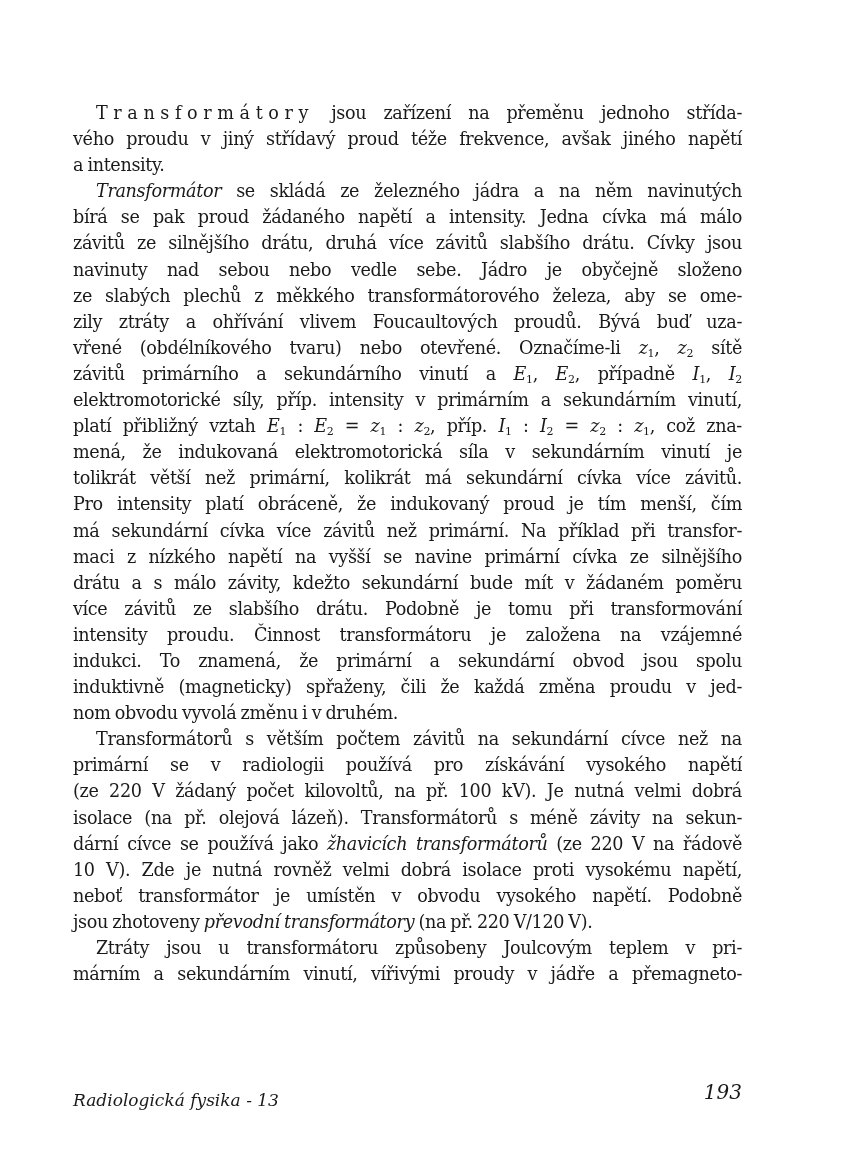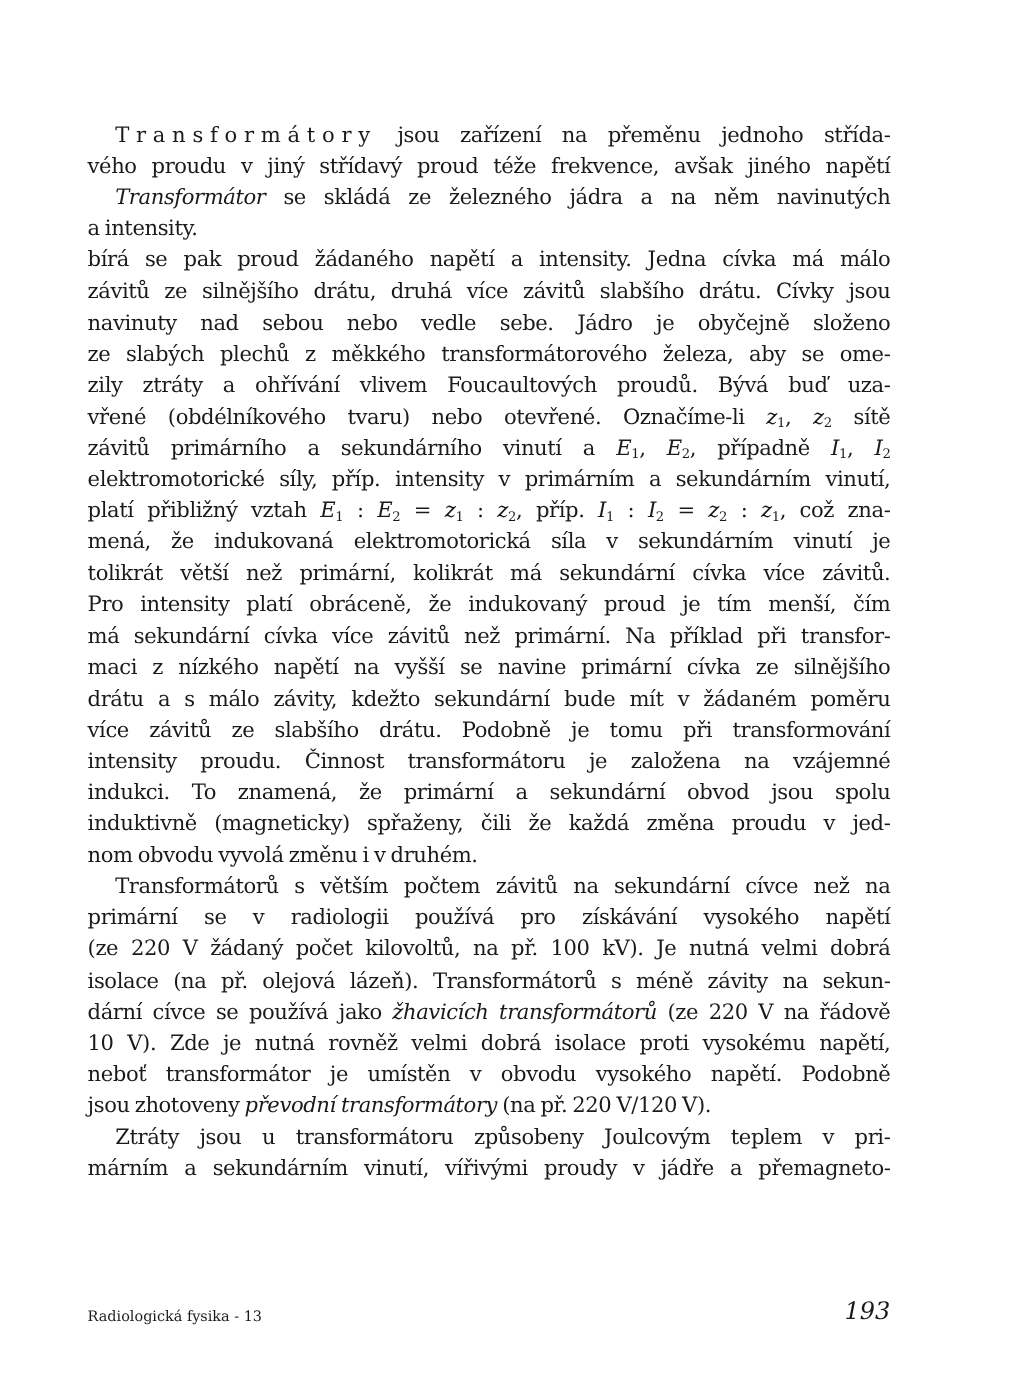--- a/index.html
+++ b/index.html
@@ -17,31 +17,31 @@
   }
   .line.last { text-align-last: left; }
   .line.indent { padding-left: 23px; }
   .spaced { letter-spacing: 5.6px; }
   .it { font-style: italic; }
   sub { font-size: 11px; line-height: 0; vertical-align: -3px; }
   .footer {
     position: absolute; left: 73px; top: 1080px; width: 669px; height: 30px;
     font-family: "DejaVu Serif", "Liberation Serif", serif; color: #1a1a1a;
   }
-  .footer-left { position: absolute; left: 0; top: 10px; font-size: 12px; letter-spacing: 0px; }
+  .footer-left { position: absolute; left: 0; top: 10px; font-size: 17px; letter-spacing: 0px; font-style: italic; }
   .footer-right { position: absolute; right: 0; top: 0; font-size: 20px; font-style: italic; }
 </style>
 </head>
 <body>
 
 <div class="page" id="page-body">
     <div class="line indent"><span class="spaced">Transformátory</span><span> jsou zařízení na přeměnu jednoho střída-</span></div>
     <div class="line"><span>vého proudu v jiný střídavý proud téže frekvence, avšak jiného napětí</span></div>
+    <div class="line last"><span>a intensity.</span></div>
     <div class="line indent"><span class="it">Transformátor</span><span> se skládá ze železného jádra a na něm navinutých</span></div>
-    <div class="line last"><span>a intensity.</span></div>
     <div class="line"><span>bírá se pak proud žádaného napětí a intensity. Jedna cívka má málo</span></div>
     <div class="line"><span>závitů ze silnějšího drátu, druhá více závitů slabšího drátu. Cívky jsou</span></div>
     <div class="line"><span>navinuty nad sebou nebo vedle sebe. Jádro je obyčejně složeno</span></div>
     <div class="line"><span>ze slabých plechů z měkkého transformátorového železa, aby se ome-</span></div>
     <div class="line"><span>zily ztráty a ohřívání vlivem Foucaultových proudů. Bývá buď uza-</span></div>
     <div class="line"><span>vřené (obdélníkového tvaru) nebo otevřené. Označíme-li </span><span class="it">z</span><sub>1</sub><span>, </span><span class="it">z</span><sub>2</sub><span> sítě</span></div>
     <div class="line"><span>závitů primárního a sekundárního vinutí a </span><span class="it">E</span><sub>1</sub><span>, </span><span class="it">E</span><sub>2</sub><span>, případně </span><span class="it">I</span><sub>1</sub><span>, </span><span class="it">I</span><sub>2</sub></div>
     <div class="line"><span>elektromotorické síly, příp. intensity v primárním a sekundárním vinutí,</span></div>
     <div class="line"><span>platí přibližný vztah </span><span class="it">E</span><sub>1</sub><span> : </span><span class="it">E</span><sub>2</sub><span> = </span><span class="it">z</span><sub>1</sub><span> : </span><span class="it">z</span><sub>2</sub><span>, příp. </span><span class="it">I</span><sub>1</sub><span> : </span><span class="it">I</span><sub>2</sub><span> = </span><span class="it">z</span><sub>2</sub><span> : </span><span class="it">z</span><sub>1</sub><span>, což zna-</span></div>
     <div class="line"><span>mená, že indukovaná elektromotorická síla v sekundárním vinutí je</span></div>

